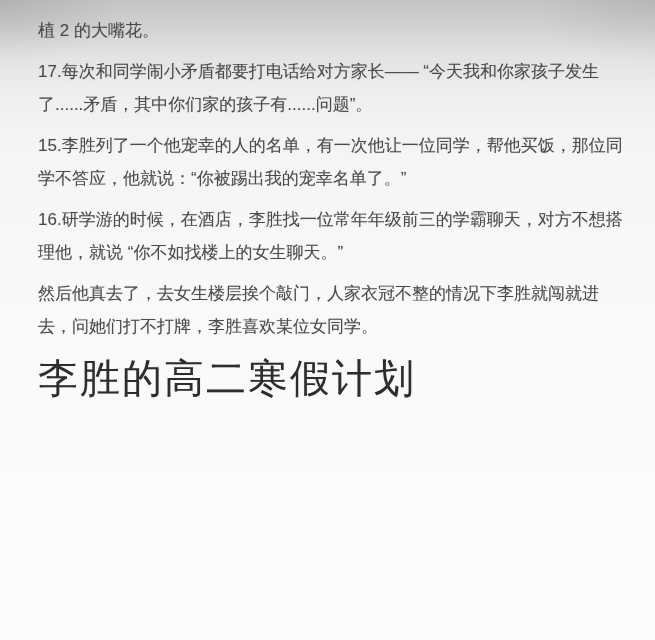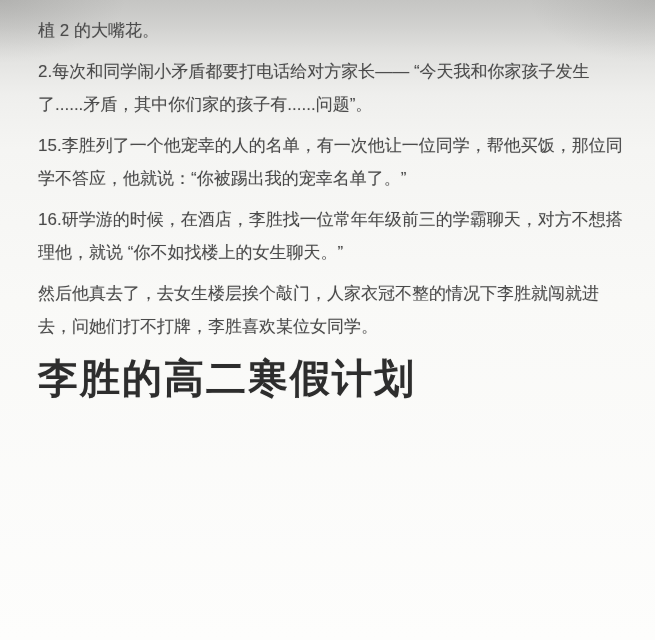--- a/index.html
+++ b/index.html
@@ -39,32 +39,32 @@
     font-size: 17px;
     line-height: 33px;
     margin: 0 0 8px 0;
     color: #4b4b4b;
     text-shadow: 0 0 1px rgba(90,90,90,0.30);
     word-break: break-all;
   }
   .section-heading {
     font-size: 40px;
     line-height: 46px;
-    font-weight: 700;
+    font-weight: 400;
     letter-spacing: 2px;
     color: #2d2d2d;
     margin: 12px 0 0 0;
     text-shadow: 0 0 1px rgba(60,60,60,0.25);
   }
 </style>
 </head>
 <body>
 
 <div class="page">
   <div class="content">
     <p class="body-par">植 2 的大嘴花。</p>
-    <p class="body-par">2.每次和同学闹小矛盾都要打电话给对方家长—— “今天我和你家孩子发生了......矛盾，其中你们家的孩子有......问题”。</p>
+    <p class="body-par">17.每次和同学闹小矛盾都要打电话给对方家长—— “今天我和你家孩子发生了......矛盾，其中你们家的孩子有......问题”。</p>
     <p class="body-par">15.李胜列了一个他宠幸的人的名单，有一次他让一位同学，帮他买饭，那位同学不答应，他就说：“你被踢出我的宠幸名单了。”</p>
     <p class="body-par">16.研学游的时候，在酒店，李胜找一位常年年级前三的学霸聊天，对方不想搭理他，就说 “你不如找楼上的女生聊天。”</p>
     <p class="body-par">然后他真去了，去女生楼层挨个敲门，人家衣冠不整的情况下李胜就闯就进去，问她们打不打牌，李胜喜欢某位女同学。</p>
     <h1 class="section-heading">李胜的高二寒假计划</h1>
   </div>
 </div>
 
 </body></html>

